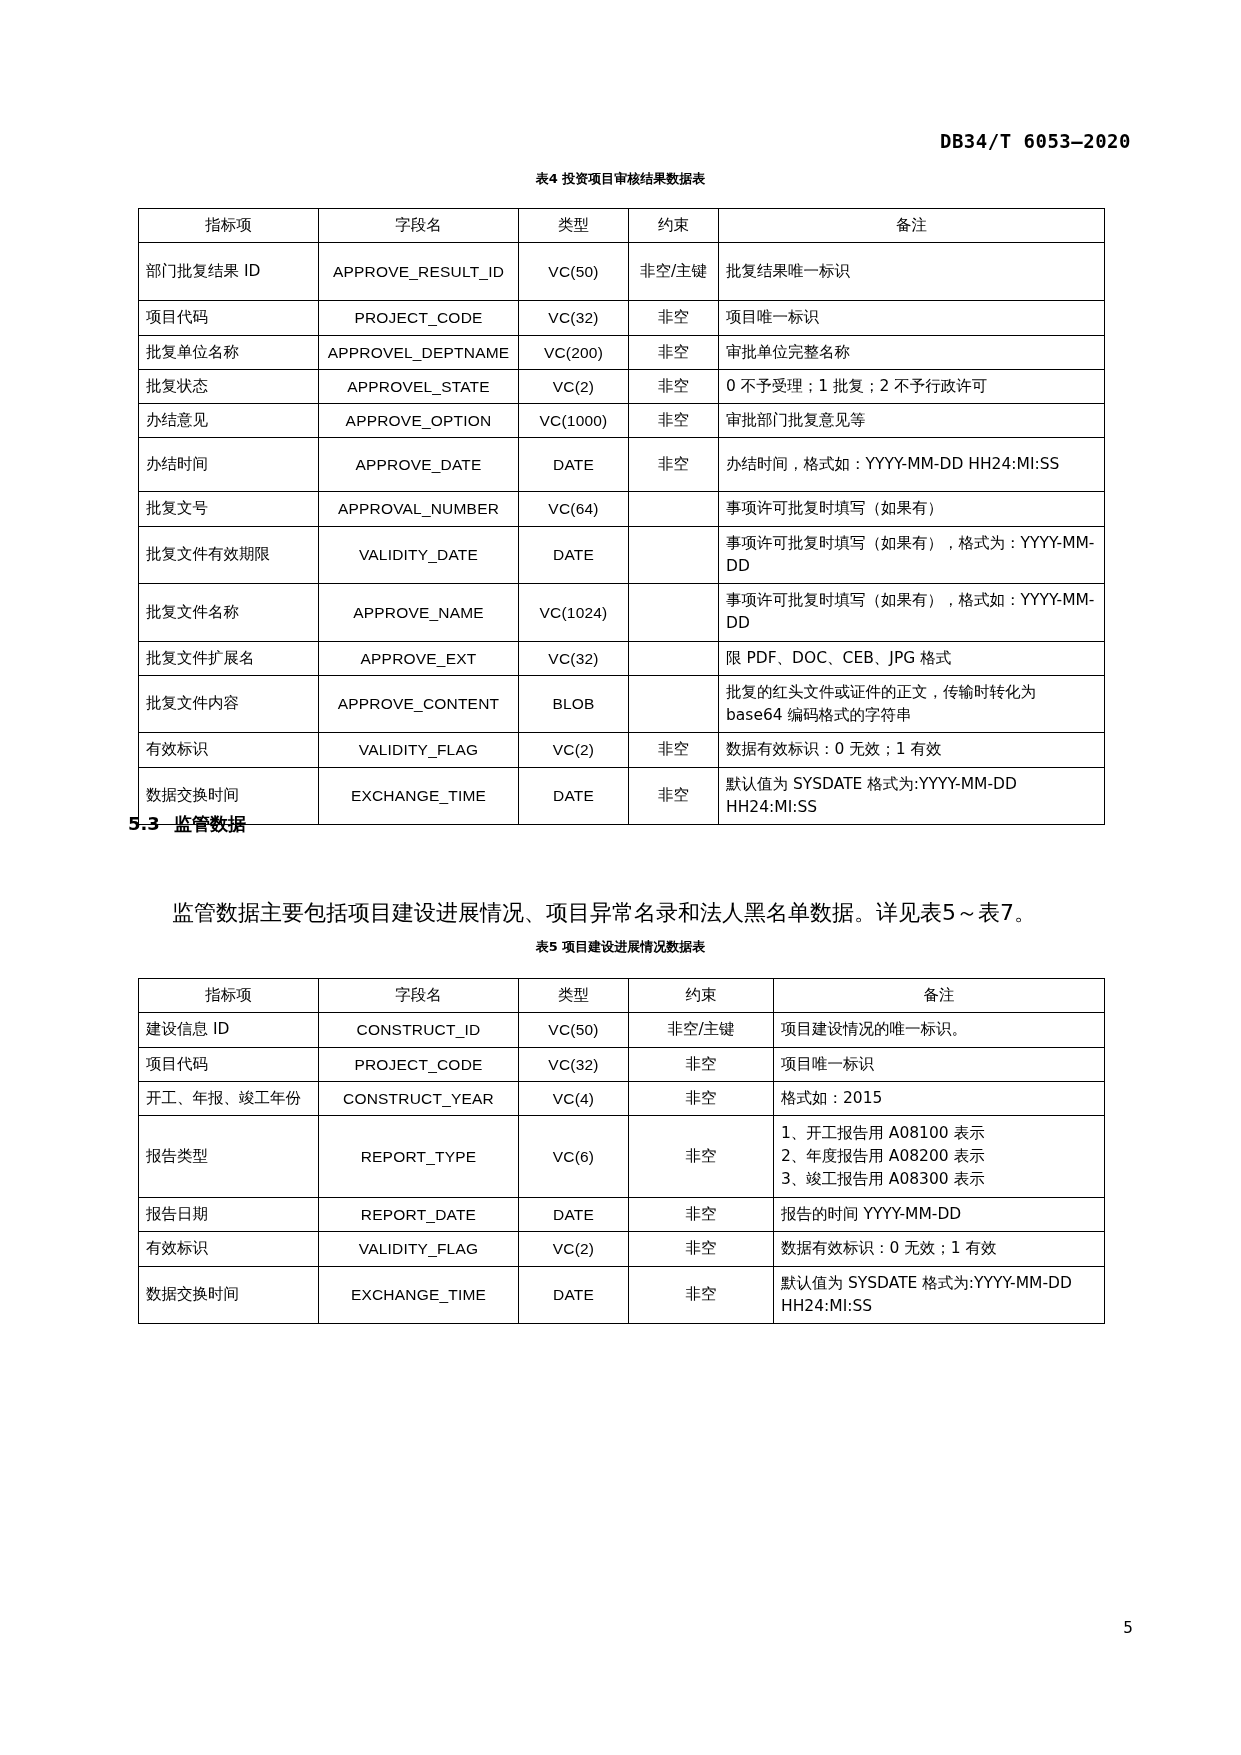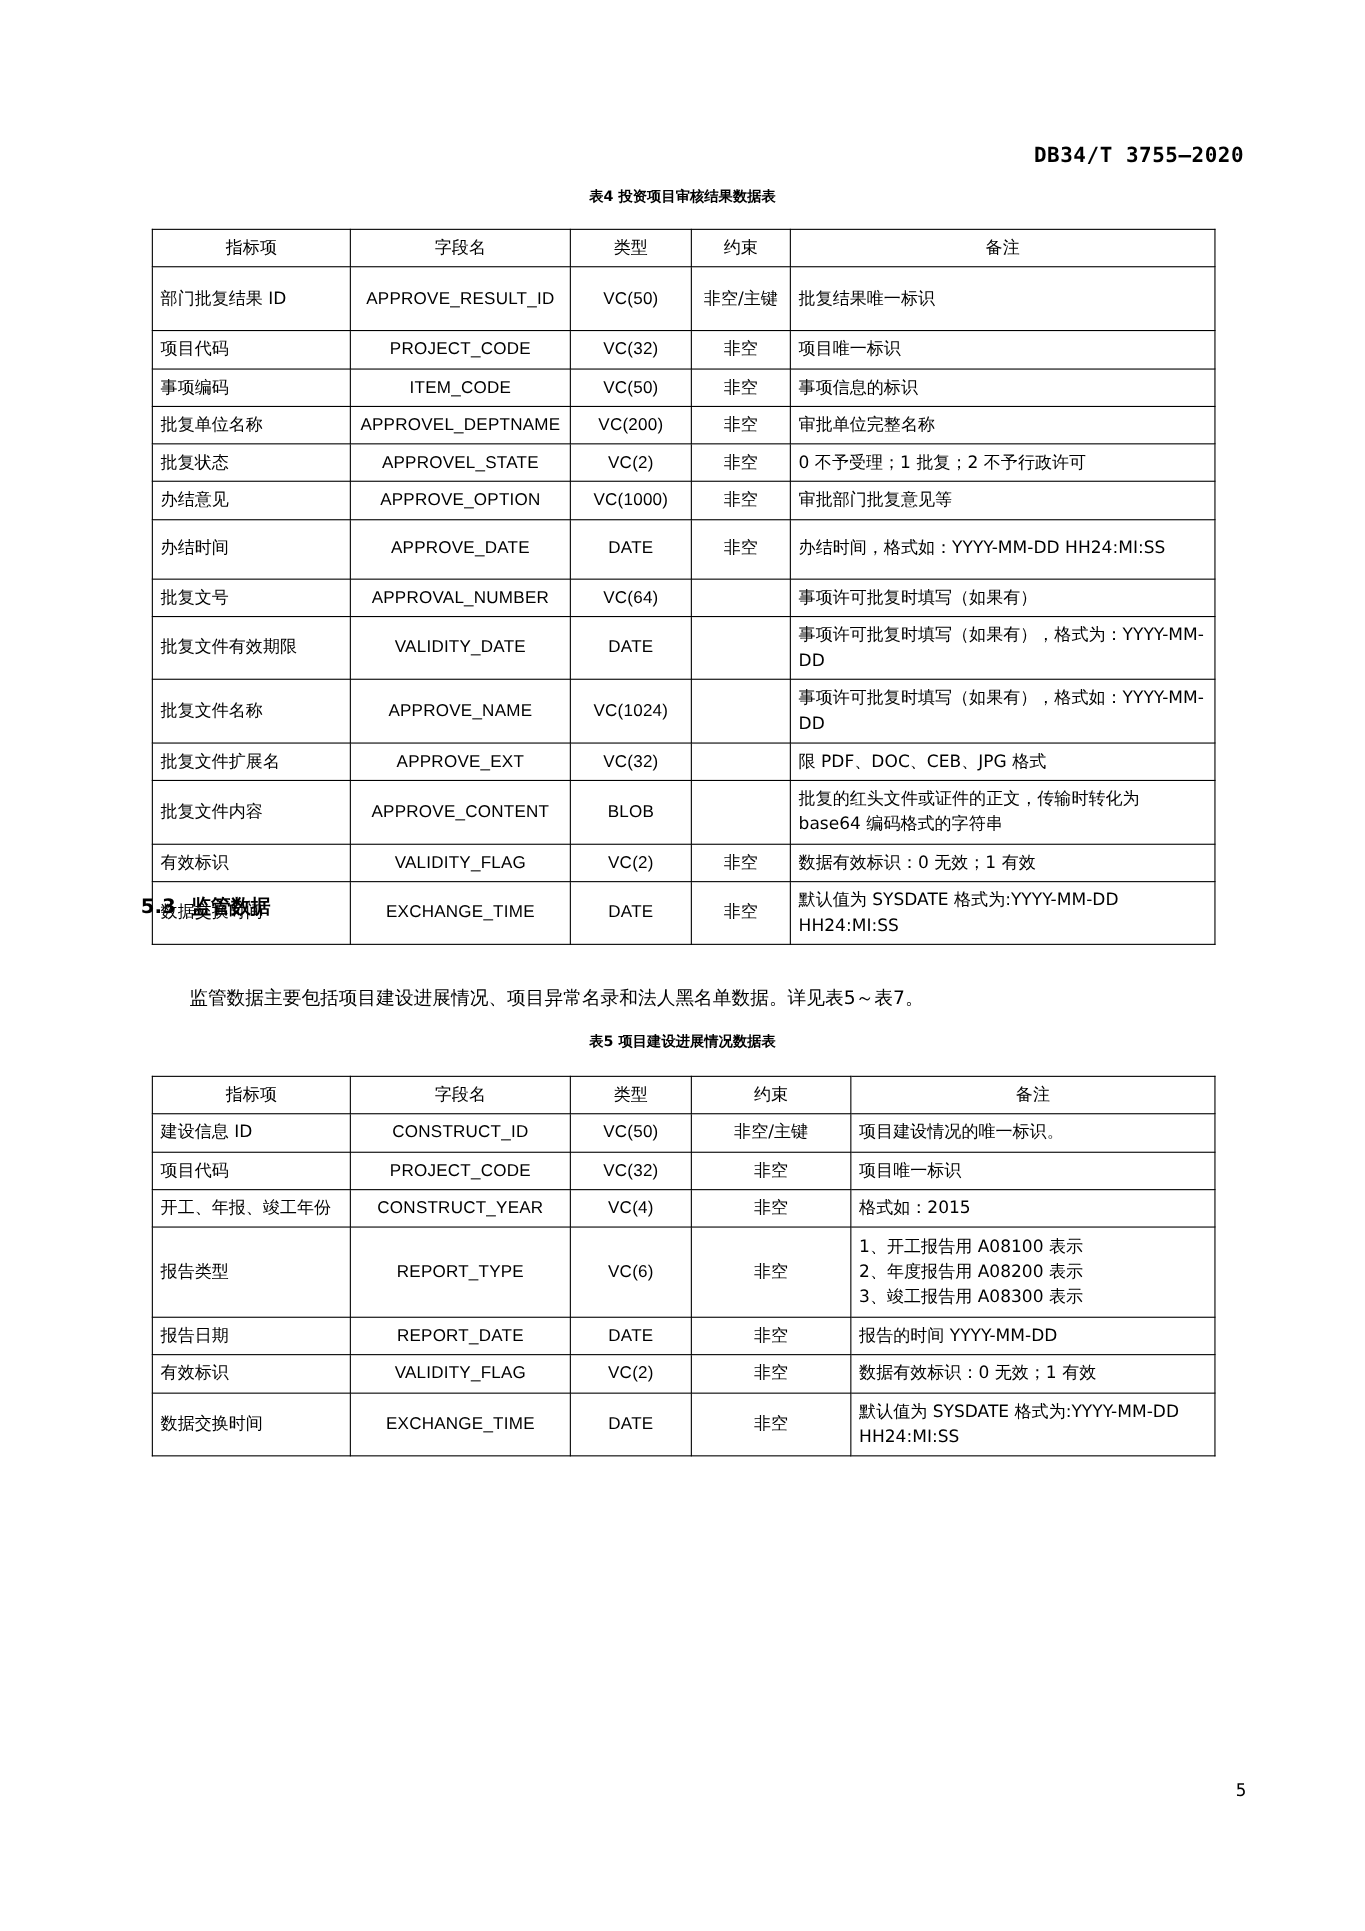--- a/index.html
+++ b/index.html
@@ -81,21 +81,21 @@
     font-size: 18px;
     font-weight: bold;
   }
   .sect .num { display: inline-block; margin-right: 14px;}
   .para {
     position: absolute;
     left: 172px;
     top: 895px;
     width: 940px;
     font-family: "DejaVu Sans", sans-serif;
-    font-size: 17px;
+    font-size: 22px;
     line-height: 1.6;
   }
   .title-wrap-2 {
     position: absolute;
     top: 938px;
     left: 0;
     width: 1241px;
   }
   .pageno {
     position: absolute;
@@ -104,21 +104,21 @@
     font-family: "DejaVu Sans Mono", monospace;
     font-size: 16px;
   }
   .cellblock { display: block; }
 </style>
 </head>
 <body>
 
 <div class="page">
 
-  <div class="header">DB34/T 3755—2020</div>
+  <div class="header">DB34/T 6053—2020</div>
 
   <div class="title-wrap-1">
     <div class="title">表4   投资项目审核结果数据表</div>
   </div>
 
   <table class="dt" id="table4">
     <colgroup>
       <col style="width:180px">
       <col style="width:200px">
       <col style="width:110px">
@@ -162,37 +162,20 @@
           </td>
           <td class="zh c-center">
             <span class="cellblock">非空</span>
           </td>
           <td class="zh c-left">
             <span class="cellblock">项目唯一标识</span>
           </td>
         </tr>
         <tr style="height: 30px;">
           <td class="zh c-left">
-            <span class="cellblock">事项编码</span>
-          </td>
-          <td class="mono c-center">
-            <span class="cellblock">ITEM_CODE</span>
-          </td>
-          <td class="mono c-center">
-            <span class="cellblock">VC(50)</span>
-          </td>
-          <td class="zh c-center">
-            <span class="cellblock">非空</span>
-          </td>
-          <td class="zh c-left">
-            <span class="cellblock">事项信息的标识</span>
-          </td>
-        </tr>
-        <tr style="height: 30px;">
-          <td class="zh c-left">
             <span class="cellblock">批复单位名称</span>
           </td>
           <td class="mono c-center">
             <span class="cellblock">APPROVEL_DEPTNAME</span>
           </td>
           <td class="mono c-center">
             <span class="cellblock">VC(200)</span>
           </td>
           <td class="zh c-center">
             <span class="cellblock">非空</span>

